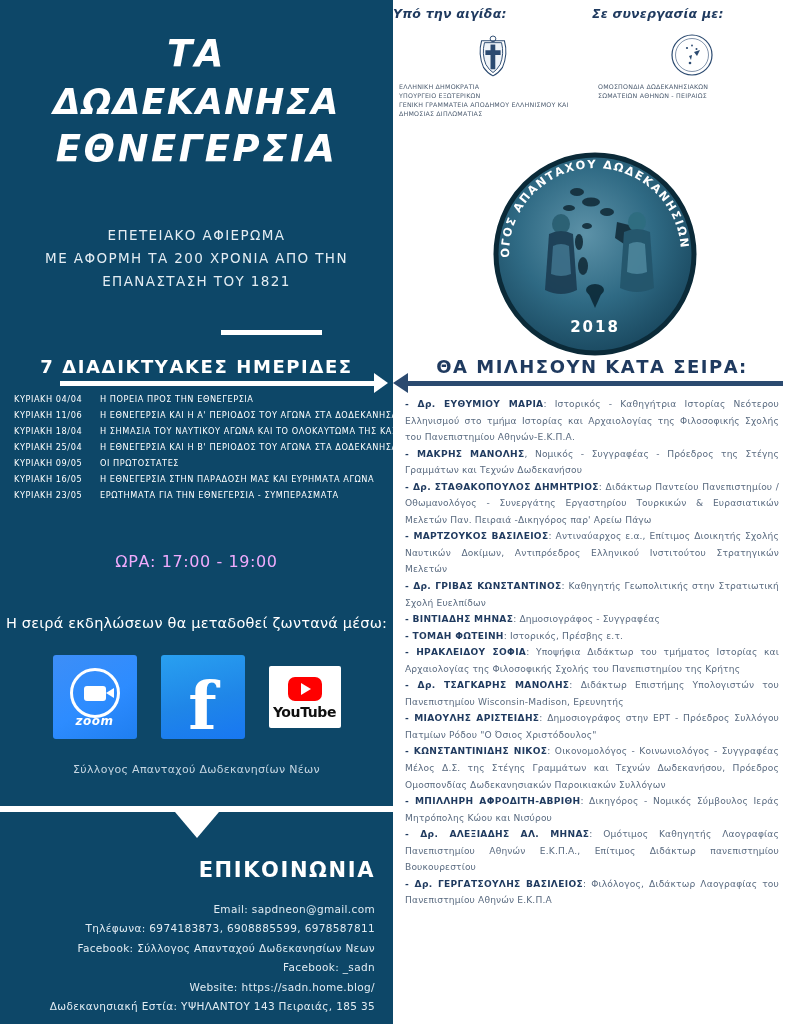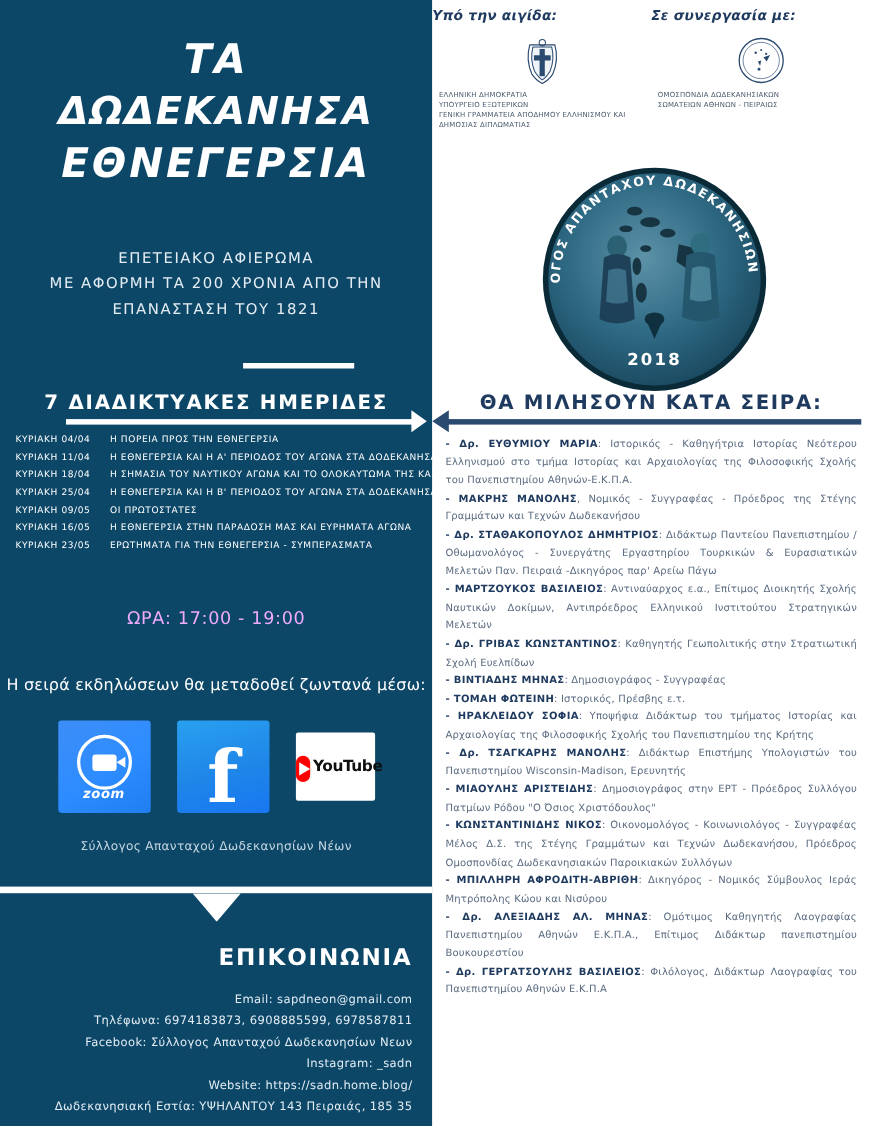--- a/index.html
+++ b/index.html
@@ -138,23 +138,22 @@
   .plat-zoom {
     background: linear-gradient(150deg, #3d8ef7 0%, #2d8cff 55%, #1f7ef0 100%);
   }
   .plat-fb {
     background: linear-gradient(165deg, #29a0f0 0%, #1f86e8 55%, #1877f2 100%);
   }
   .plat-yt {
     width: 72px; height: 62px;
     background: #ffffff;
     border-radius: 2px;
-    flex-direction: row;
+    flex-direction: column;
     gap: 3px;
-    justify-content: space-between;
   }
   .zoom-circle {
     width: 50px; height: 50px; border-radius: 50%;
     border: 3px solid #ffffff;
     display: flex; align-items: center; justify-content: center;
     margin-top: -8px;
   }
   .zoom-cam {
     width: 22px; height: 15px;
     background: #ffffff;
@@ -368,21 +367,21 @@
     <div class="webinars-heading">7 ΔΙΑΔΙΚΤΥΑΚΕΣ ΗΜΕΡΙΔΕΣ</div>
     <div class="rail-left"></div>
     <div class="arrow-right-head"></div>
 
     <div class="schedule" id="schedule">
         <div class="sched-row">
           <span class="sched-date">ΚΥΡΙΑΚΗ 04/04</span>
           <span class="sched-topic">Η ΠΟΡΕΙΑ ΠΡΟΣ ΤΗΝ ΕΘΝΕΓΕΡΣΙΑ</span>
         </div>
         <div class="sched-row">
-          <span class="sched-date">ΚΥΡΙΑΚΗ 11/04</span>
+          <span class="sched-date">ΚΥΡΙΑΚΗ 11/06</span>
           <span class="sched-topic">Η ΕΘΝΕΓΕΡΣΙΑ ΚΑΙ Η Α' ΠΕΡΙΟΔΟΣ ΤΟΥ ΑΓΩΝΑ ΣΤΑ ΔΟΔΕΚΑΝΗΣΑ</span>
         </div>
         <div class="sched-row">
           <span class="sched-date">ΚΥΡΙΑΚΗ 18/04</span>
           <span class="sched-topic">Η ΣΗΜΑΣΙΑ ΤΟΥ ΝΑΥΤΙΚΟΥ ΑΓΩΝΑ ΚΑΙ ΤΟ ΟΛΟΚΑΥΤΩΜΑ ΤΗΣ ΚΑΣΟΥ</span>
         </div>
         <div class="sched-row">
           <span class="sched-date">ΚΥΡΙΑΚΗ 25/04</span>
           <span class="sched-topic">Η ΕΘΝΕΓΕΡΣΙΑ ΚΑΙ Η Β' ΠΕΡΙΟΔΟΣ ΤΟΥ ΑΓΩΝΑ ΣΤΑ ΔΟΔΕΚΑΝΗΣΑ</span>
         </div>
@@ -425,21 +424,21 @@
     <div class="assoc-credit">Σύλλογος Απανταχού Δωδεκανησίων Νέων</div>
 
     <div class="divider-white"></div>
     <div class="chevron-down"></div>
 
     <div class="contact-heading">ΕΠΙΚΟΙΝΩΝΙΑ</div>
     <div class="contact-list" id="contact-list">
         <div>Email: sapdneon@gmail.com</div>
         <div>Τηλέφωνα: 6974183873, 6908885599, 6978587811</div>
         <div>Facebook: Σύλλογος Απανταχού Δωδεκανησίων Νεων</div>
-        <div>Instagram: _sadn</div>
+        <div>Facebook: _sadn</div>
         <div>Website: https://sadn.home.blog/</div>
         <div>Δωδεκανησιακή Εστία: ΥΨΗΛΑΝΤΟΥ 143 Πειραιάς, 185 35</div>
       </div>
   </div>
 
   <div class="right-panel">
 
     <div class="partners">
 
       <div class="partner-col">

